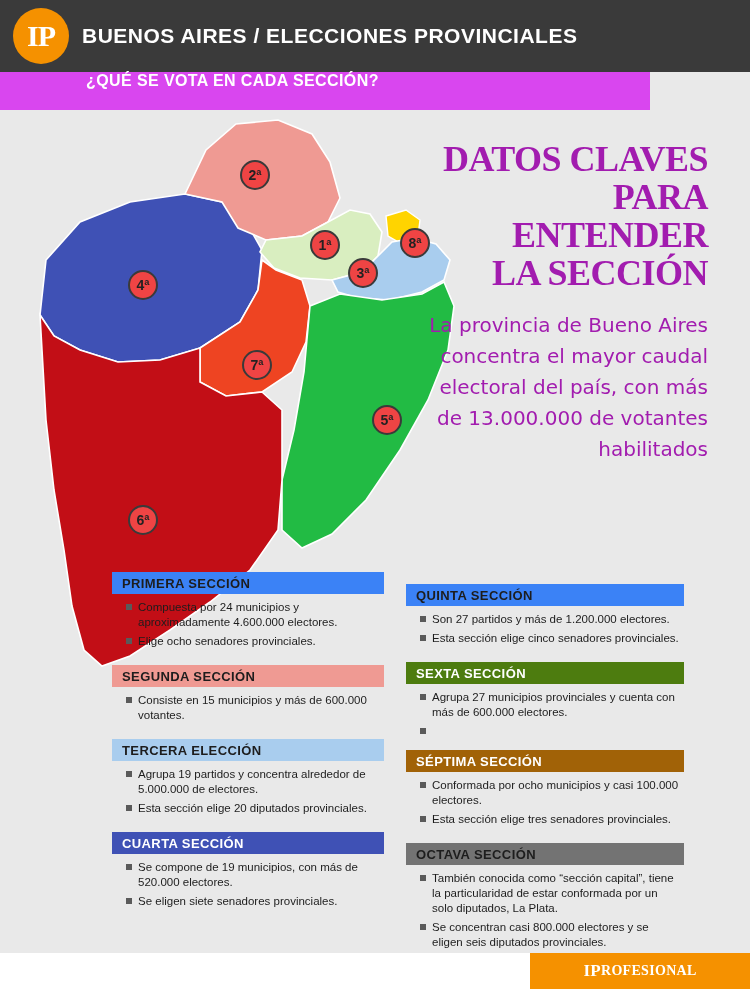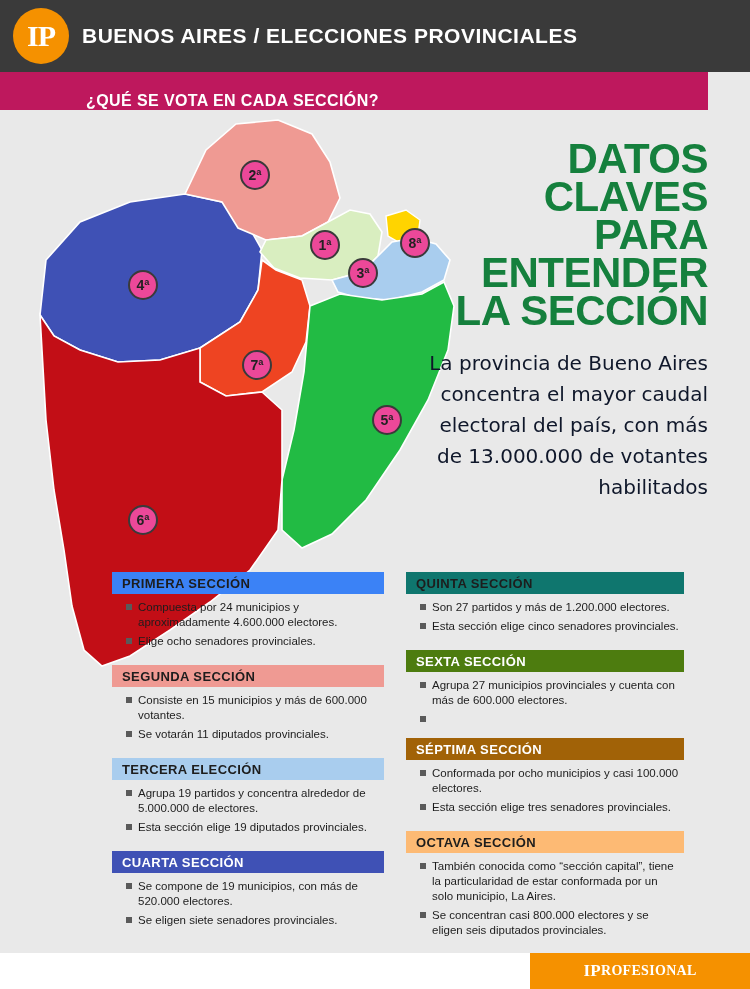--- a/index.html
+++ b/index.html
@@ -37,67 +37,67 @@
     letter-spacing: -1px;
   }
   .header-title {
     color: #ffffff;
     font-size: 21px;
     font-weight: bold;
     letter-spacing: 0.5px;
   }
   .subheader {
     position: absolute; left: 0; top: 72px;
-    width: 708px; height: 38px;
-    background: #be185d;
-    display: flex; align-items: flex-end;
+    width: 650px; height: 38px;
+    background: #d946ef;
+    display: flex; align-items: flex-start;
   }
   .subheader-title {
     color: #ffffff;
     font-size: 16px;
     font-weight: bold;
     letter-spacing: 0.4px;
     margin-left: 86px;
   }
 
   
   .right-panel {
     position: absolute;
     right: 42px; top: 140px;
     width: 290px;
     text-align: right;
   }
   .headline {
-    color: #15803d;
-    font-size: 42px;
+    color: #a21caf;
+    font-size: 36px;
     line-height: 38px;
     font-weight: bold;
     letter-spacing: -0.5px;
-    font-family: Liberation Sans, sans-serif;
+    font-family: Liberation Serif, serif;
   }
   .lede {
     margin-top: 18px;
-    color: #0f172a;
+    color: #a21caf;
     font-size: 20px;
     line-height: 31px;
     font-family: "DejaVu Sans", sans-serif;
   }
 
   
   .map-wrap {
     position: absolute;
     left: 10px; top: 110px;
     width: 470px; height: 700px;
   }
   .map-wrap svg { display: block; }
   .sec-badge {
     position: absolute;
     width: 30px; height: 30px;
     border-radius: 50%;
-    background: #ec4899;
+    background: #ef4444;
     border: 2px solid #3a3a3a;
     color: #222222;
     font-size: 14px;
     font-weight: bold;
     display: flex; align-items: center; justify-content: center;
     font-family: "Liberation Sans", sans-serif;
   }
 
   
   .legend {
@@ -229,37 +229,33 @@
         </div>
       </div>
 
       <div class="card">
         <div class="card-title dark-text" style="background:#ef9a93;">SEGUNDA SECCIÓN</div>
         <div class="card-body">
           <div class="bullet-row">
               <span class="bullet-sq"></span>
               <span>Consiste en 15 municipios y más de 600.000 votantes.</span>
             </div>
-          <div class="bullet-row">
-              <span class="bullet-sq"></span>
-              <span>Se votarán 11 diputados provinciales.</span>
-            </div>
         </div>
       </div>
 
       <div class="card">
         <div class="card-title dark-text" style="background:#a9cdee;">TERCERA ELECCIÓN</div>
         <div class="card-body">
           <div class="bullet-row">
               <span class="bullet-sq"></span>
               <span>Agrupa 19 partidos y concentra alrededor de 5.000.000 de electores.</span>
             </div>
           <div class="bullet-row">
               <span class="bullet-sq"></span>
-              <span>Esta sección elige 19 diputados provinciales.</span>
+              <span>Esta sección elige 20 diputados provinciales.</span>
             </div>
         </div>
       </div>
 
       <div class="card">
         <div class="card-title" style="background:#3f51b5;">CUARTA SECCIÓN</div>
         <div class="card-body">
           <div class="bullet-row">
               <span class="bullet-sq"></span>
               <span>Se compone de 19 municipios, con más de 520.000 electores.</span>
@@ -269,21 +265,21 @@
               <span>Se eligen siete senadores provinciales.</span>
             </div>
         </div>
       </div>
 
     </div>
 
     <div class="col-right">
 
       <div class="card">
-        <div class="card-title dark-text" style="background:#0f766e;">QUINTA SECCIÓN</div>
+        <div class="card-title dark-text" style="background:#3b82f6;margin-top:12px;">QUINTA SECCIÓN</div>
         <div class="card-body">
           <div class="bullet-row">
               <span class="bullet-sq"></span>
               <span>Son 27 partidos y más de 1.200.000 electores.</span>
             </div>
           <div class="bullet-row">
               <span class="bullet-sq"></span>
               <span>Esta sección elige cinco senadores provinciales.</span>
             </div>
         </div>
@@ -310,25 +306,25 @@
               <span>Conformada por ocho municipios y casi 100.000 electores.</span>
             </div>
           <div class="bullet-row">
               <span class="bullet-sq"></span>
               <span>Esta sección elige tres senadores provinciales.</span>
             </div>
         </div>
       </div>
 
       <div class="card">
-        <div class="card-title dark-text" style="background:#fdba74;">OCTAVA SECCIÓN</div>
-        <div class="card-body">
-          <div class="bullet-row">
-              <span class="bullet-sq"></span>
-              <span>También conocida como “sección capital”, tiene la particularidad de estar conformada por un solo municipio, La Aires.</span>
+        <div class="card-title dark-text" style="background:#737373;">OCTAVA SECCIÓN</div>
+        <div class="card-body">
+          <div class="bullet-row">
+              <span class="bullet-sq"></span>
+              <span>También conocida como “sección capital”, tiene la particularidad de estar conformada por un solo diputados, La Plata.</span>
             </div>
           <div class="bullet-row">
               <span class="bullet-sq"></span>
               <span>Se concentran casi 800.000 electores y se eligen seis diputados provinciales.</span>
             </div>
         </div>
       </div>
 
     </div>
   </div>

